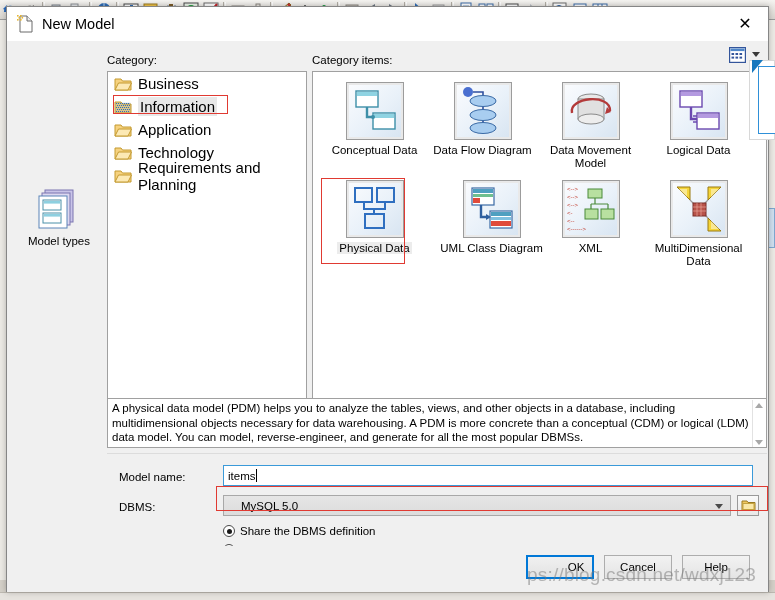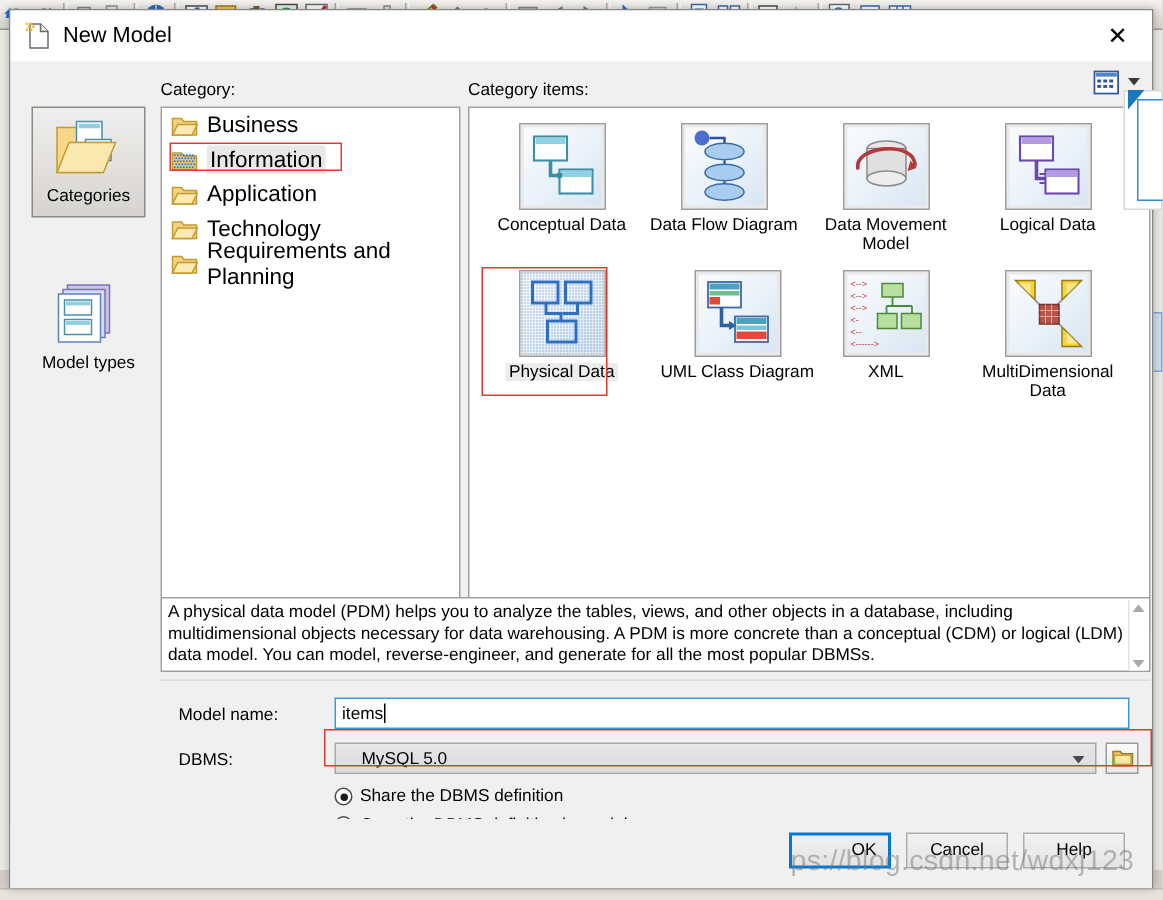--- a/index.html
+++ b/index.html
@@ -464,33 +464,20 @@
               <rect x="6.5" y="6" width="2.6" height="2"></rect>
               <rect x="10.5" y="6" width="2.6" height="2"></rect>
             <rect x="2.5" y="9.6" width="2.6" height="2"></rect>
               <rect x="6.5" y="9.6" width="2.6" height="2"></rect>
               <rect x="10.5" y="9.6" width="2.6" height="2"></rect>
           </g>
         </svg>
       </div>
       <div class="view-chev"></div>
 
-      <div class="side-btn sel" style="top:30px;">
-        <div class="sico">
-          <svg width="48" height="44" viewBox="0 0 48 44">
-            <path d="M3 8 h16 l3 4 h10 v26 h-29 z" fill="#f7d88a" stroke="#c49a30"></path>
-            <rect x="16" y="4" width="17" height="14" fill="#fff" stroke="#4a90a8"></rect>
-            <rect x="17.5" y="5.5" width="14" height="3" fill="#8ed0e0"></rect>
-            <rect x="22" y="16" width="17" height="14" fill="#fff" stroke="#4a90a8"></rect>
-            <rect x="23.5" y="17.5" width="14" height="3" fill="#8ed0e0"></rect>
-            <path d="M3 38 l8 -20 h31 l-8 20 z" fill="#fbe8ae" stroke="#c49a30"></path>
-          </svg>
-        </div>
-        <div class="slab">Categories</div>
-      </div>
 
       <div class="side-btn" style="top:142px; border:none; background:none;">
         <div class="sico">
           <svg width="48" height="44" viewBox="0 0 48 44">
             <rect x="10" y="2" width="28" height="32" fill="#c9c4e8" stroke="#7a74b0"></rect>
             <rect x="7" y="5" width="28" height="32" fill="#dcd8f0" stroke="#7a74b0"></rect>
             <rect x="4" y="8" width="28" height="32" fill="#fff" stroke="#5a84b8"></rect>
             <rect x="8" y="12" width="18" height="10" fill="#fff" stroke="#4a90a8"></rect>
             <rect x="9" y="13" width="16" height="2.6" fill="#8ed0e0"></rect>
             <rect x="8" y="25" width="18" height="10" fill="#fff" stroke="#4a90a8"></rect>

